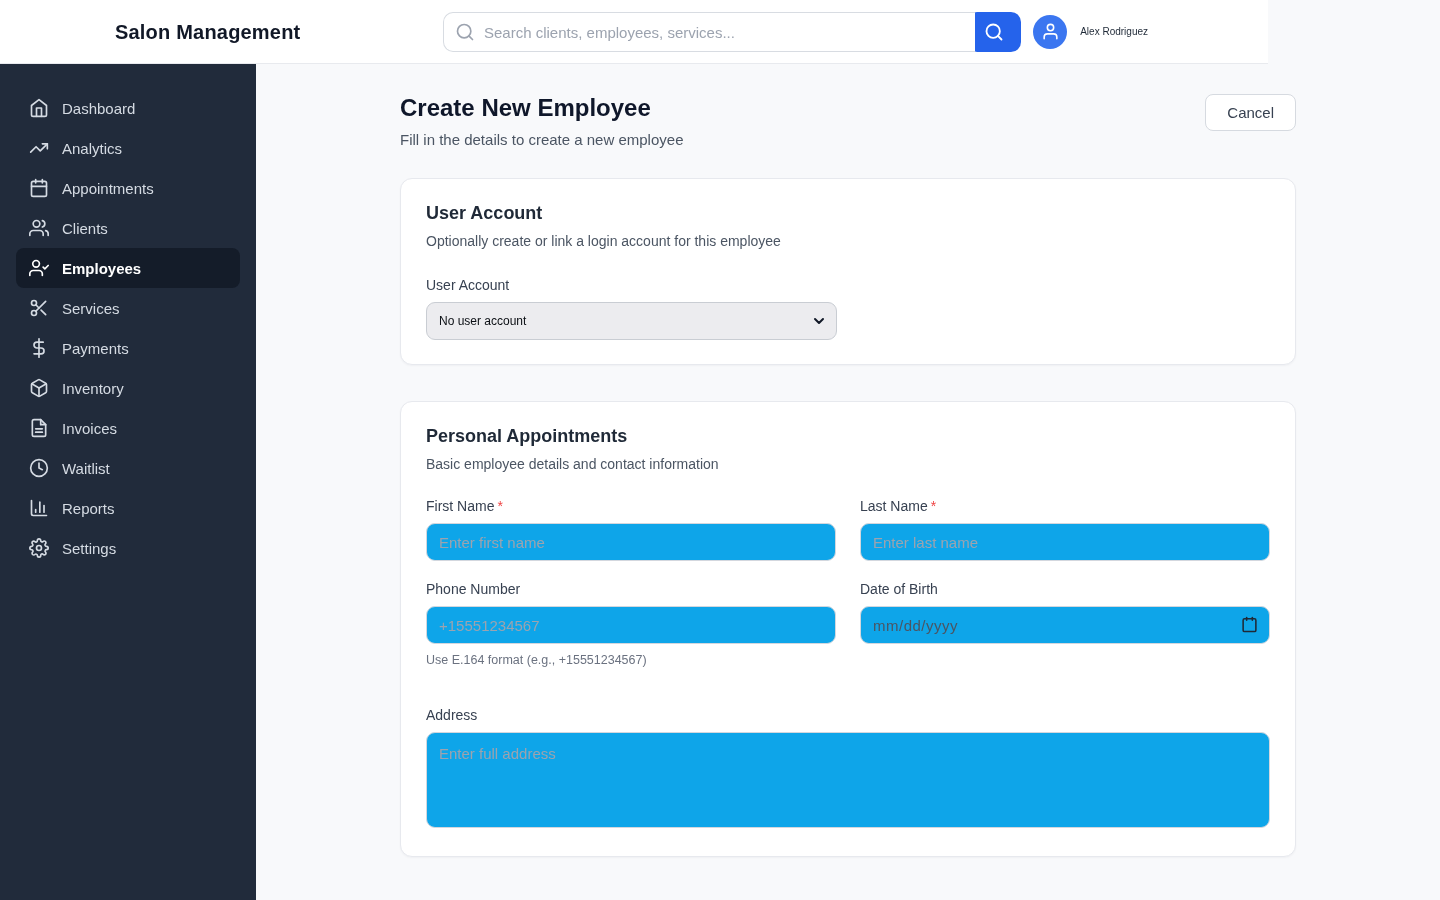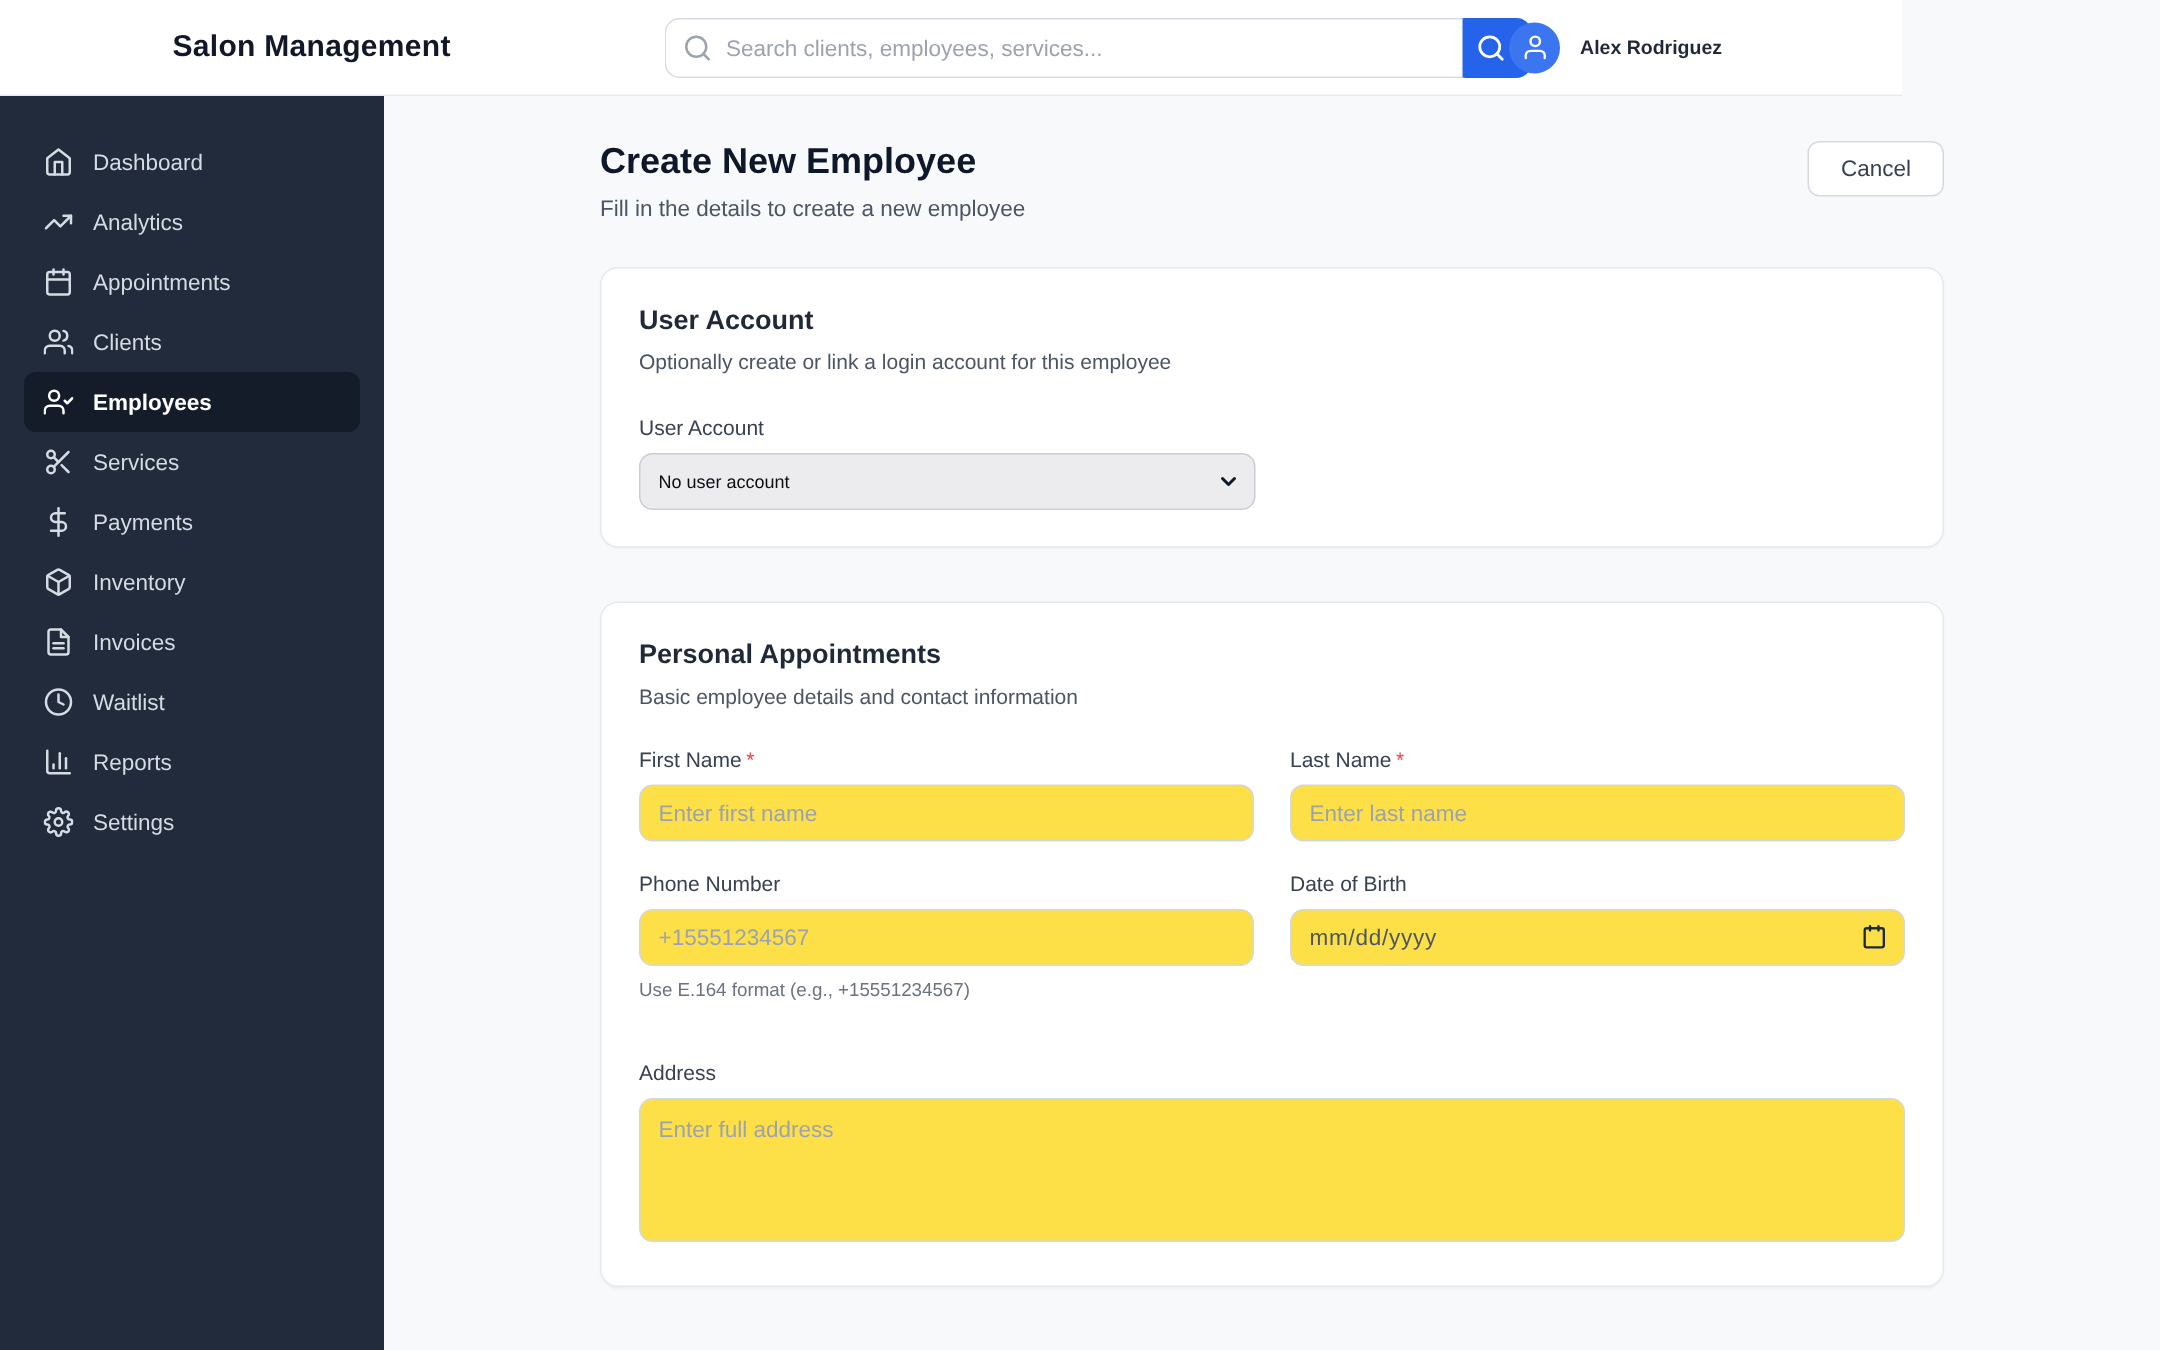--- a/index.html
+++ b/index.html
@@ -43,21 +43,21 @@
     cursor:pointer; color:#ffffff;
   }
   .user-wrap {
     position:absolute; right:120px; top:50%; transform:translateY(-50%);
     display:flex; align-items:center; gap:13px;
   }
   .avatar {
     width:34px; height:34px; border-radius:50%; background:#3b76f0;
     display:flex; align-items:center; justify-content:center; color:#fff;
   }
-  .user-name { font-size:13px; font-weight:700; color:#1f2937; }
+  .user-name { font-size:10px; font-weight:400; color:#1f2937; }
 
   
   .sidebar {
     position:absolute; top:64px; left:0; width:256px; height:848px;
     background:#212b3b; padding:24px 16px;
   }
   .nav-item {
     height:40px; display:flex; align-items:center; gap:13px;
     padding:0 13px; border-radius:8px; cursor:pointer;
     color:#d5dbe3; font-size:15px;
@@ -105,21 +105,21 @@
   .select-chevron {
     position:absolute; right:10px; top:11px; width:16px; height:16px;
     color:#111827; pointer-events:none;
   }
   .help-text { margin-top:9px; font-size:12.5px; color:#6b7280; }
   .grid2 {
     margin-top:26px; display:grid; grid-template-columns:1fr 1fr;
     column-gap:24px; row-gap:20px;
   }
   .text-input {
-    width:100%; height:38px; background:#fde047;
+    width:100%; height:38px; background:#0ea5e9;
     border:1px solid #d3d7de; border-radius:9px; padding:0 12px;
     font-size:15px; color:#111827; outline:none;
     font-family:"Liberation Sans", sans-serif;
   }
   .text-input::placeholder { color:#9ca3af; }
   .date-wrap { position:relative; }
   .date-input::placeholder { color:#4b5563; letter-spacing:.5px; }
   .date-icon {
     position:absolute; right:12px; top:10px; width:17px; height:17px;
     color:#1f2937; pointer-events:none;

